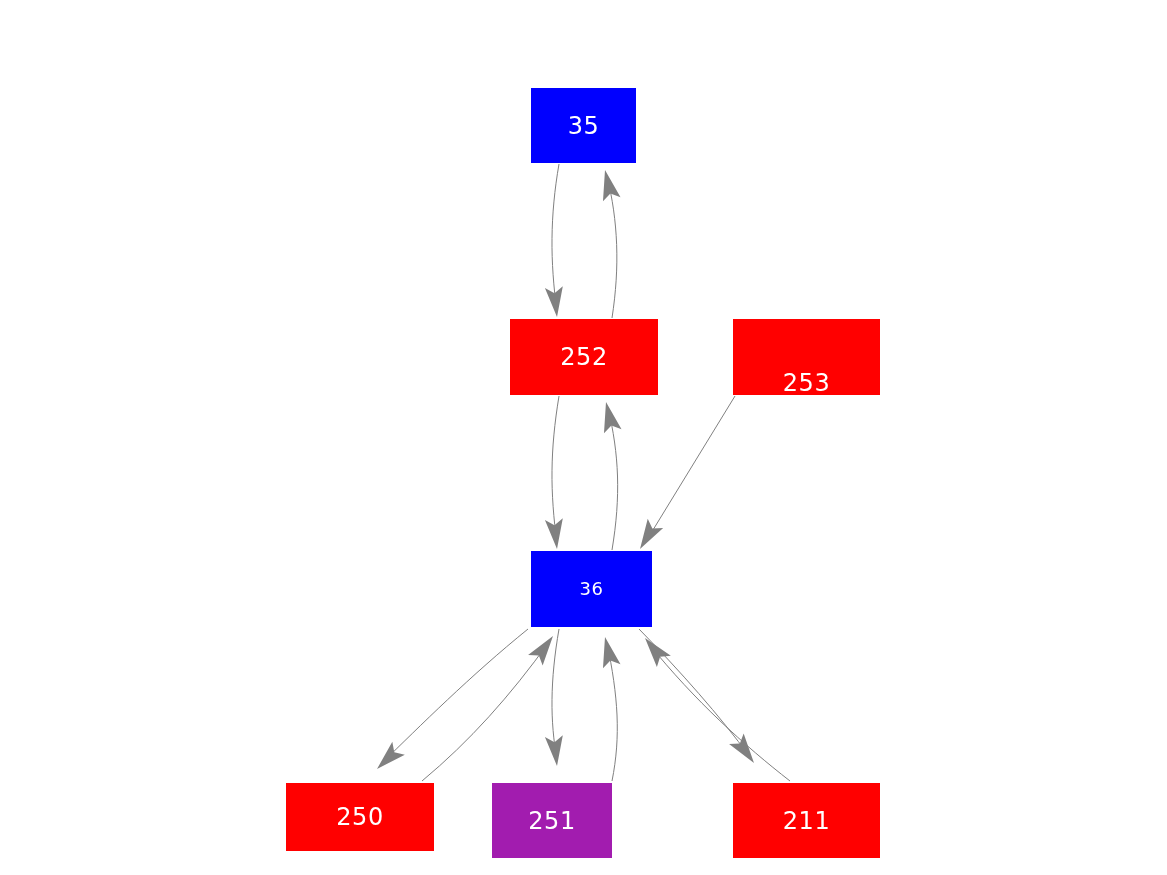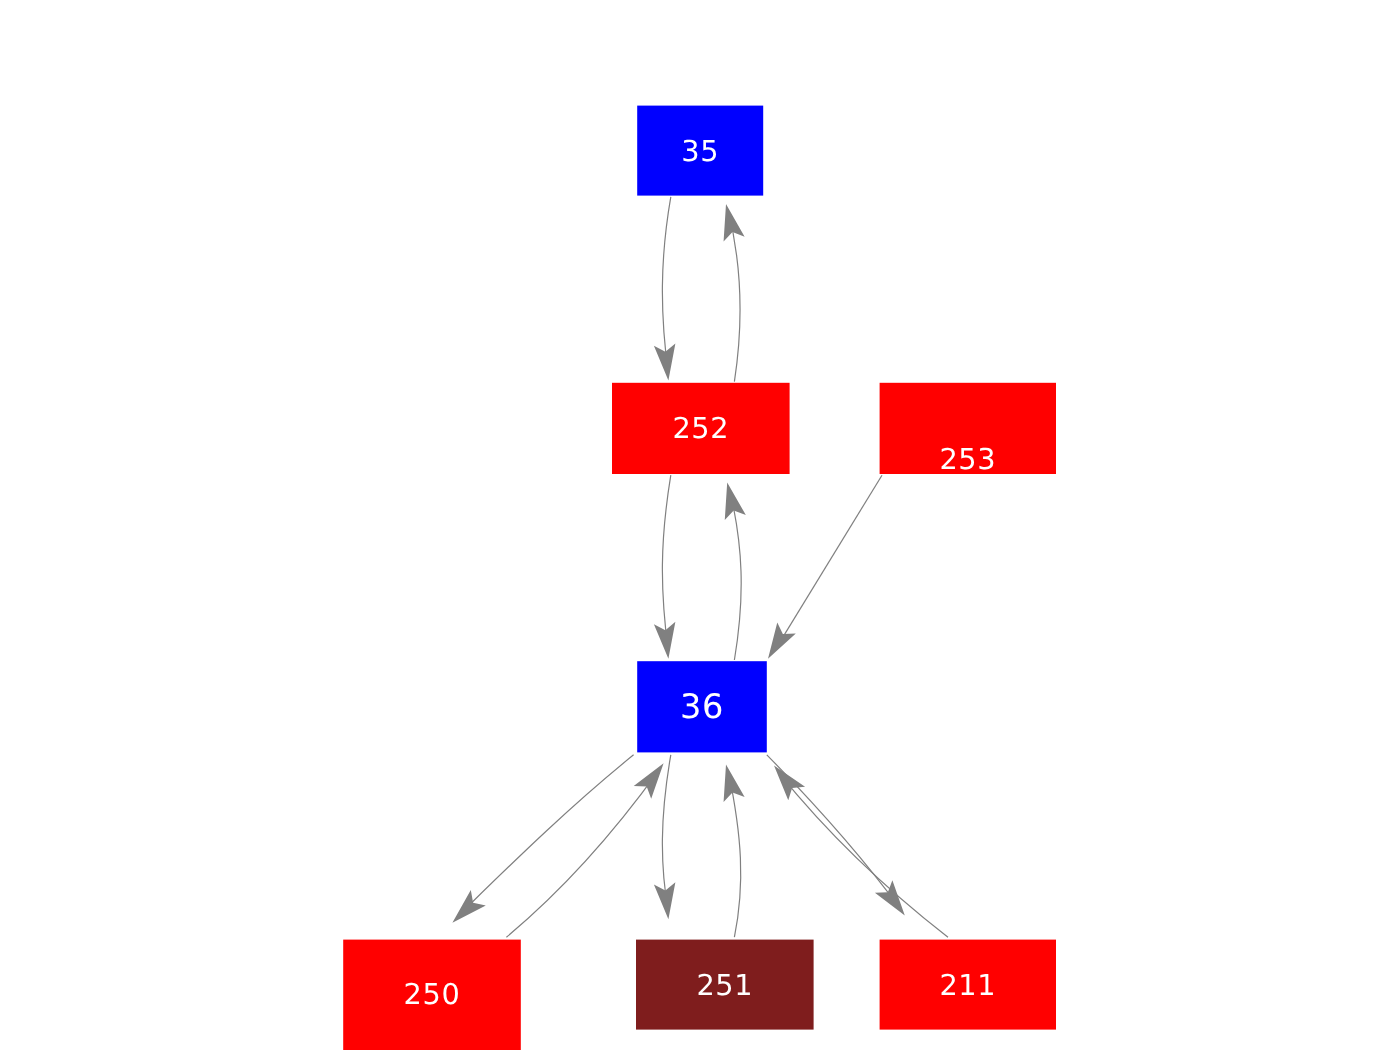--- a/index.html
+++ b/index.html
@@ -95,25 +95,25 @@
     </svg>
 <div class="graph-node" style="left: 531px; top: 52px; width: 105px; height: 75px; background: rgb(0, 0, 255); color: rgb(255, 255, 255); font-size: 24px;">
       <span class="node-label">35</span>
     </div>
     <div class="graph-node" style="left: 510px; top: 283px; width: 148px; height: 76px; background: rgb(255, 0, 0); color: #ffffff; font-size: 24px;">
       <span class="node-label">252</span>
     </div>
     <div class="graph-node" style="left: 733px; top: 283px; width: 147px; height: 76px; background: rgb(255, 0, 0); color: rgb(255, 255, 255); font-size: 24px; align-items: flex-end;">
       <span class="node-label">253</span>
     </div>
-    <div class="graph-node" style="left: 531px; top: 515px; width: 108px; height: 76px; background: rgb(0, 0, 255); color: rgb(255, 255, 255); font-size: 28px;">
+    <div class="graph-node" style="left: 531px; top: 515px; width: 121px; height: 76px; background: rgb(0, 0, 255); color: rgb(255, 255, 255); font-size: 18px;">
       <span class="node-label">36</span>
     </div>
-    <div class="graph-node" style="left: 286px; top: 747px; width: 148px; height: 92px; background: rgb(255, 0, 0); color: rgb(255, 255, 255); font-size: 24px;">
+    <div class="graph-node" style="left: 286px; top: 747px; width: 148px; height: 68px; background: rgb(255, 0, 0); color: rgb(255, 255, 255); font-size: 24px;">
       <span class="node-label">250</span>
     </div>
-    <div class="graph-node" style="left: 530px; top: 747px; width: 148px; height: 75px; background: #7f1d1d; color: rgb(255, 255, 255); font-size: 24px;">
+    <div class="graph-node" style="left: 492px; top: 747px; width: 120px; height: 75px; background: #a21caf; color: rgb(255, 255, 255); font-size: 24px;">
       <span class="node-label">251</span>
     </div>
     <div class="graph-node" style="left: 733px; top: 747px; width: 147px; height: 75px; background: rgb(255, 0, 0); color: rgb(255, 255, 255); font-size: 24px;">
       <span class="node-label">211</span>
     </div>
   </div>
 
 </body></html>

